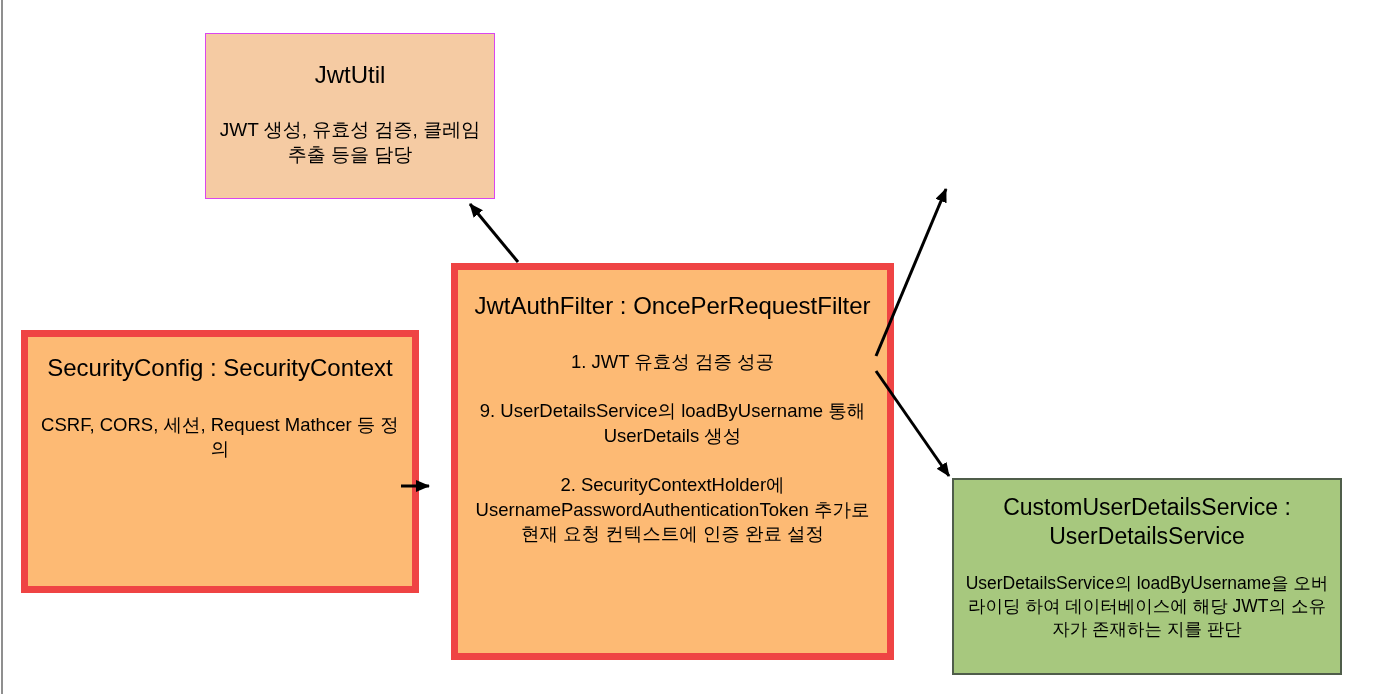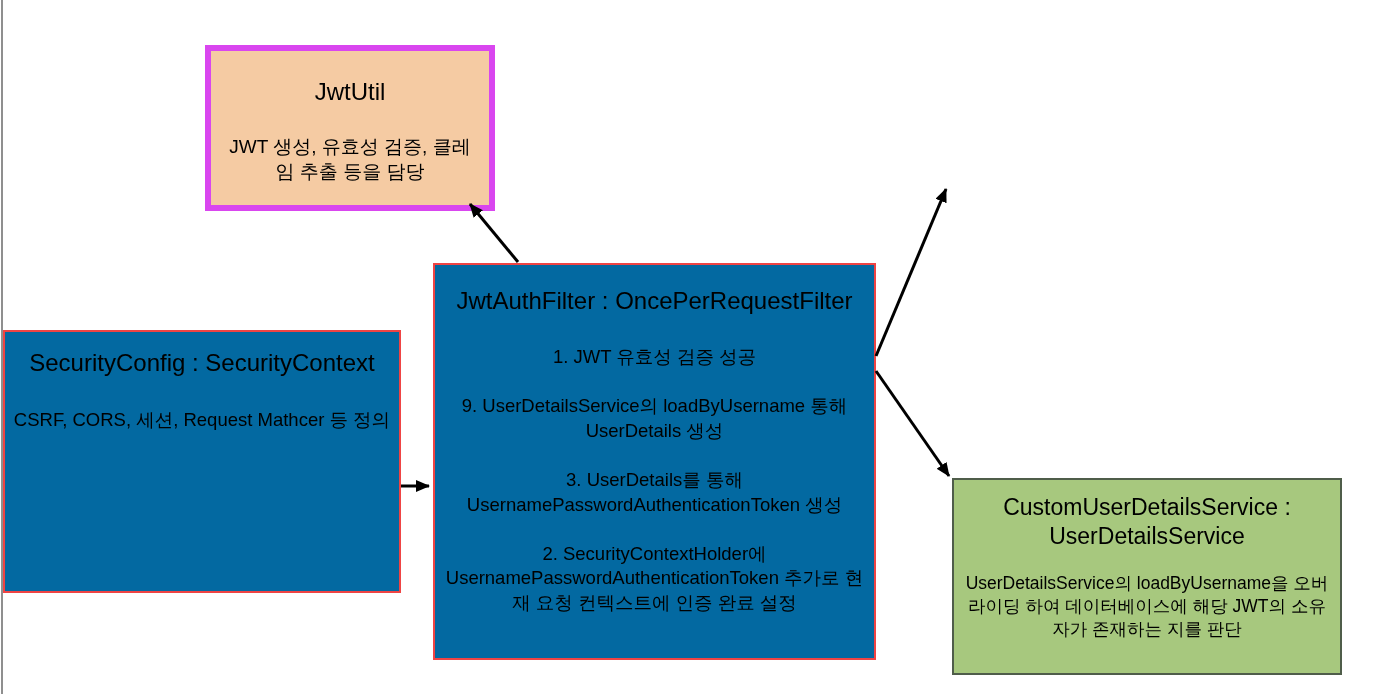--- a/index.html
+++ b/index.html
@@ -21,26 +21,26 @@
   .node {
     position: absolute;
     box-sizing: border-box;
     text-align: center;
   }
   .node .title { font-size: 24px; line-height: 1.25; }
   .node .body  { font-size: 18.5px; line-height: 1.32; }
 
   .node-orange {
     background: #F5CBA3;
-    border: 6px solid #d946ef;
-    margin-top: 12px;
+    border: 1px solid #d946ef;
   }
   .node-yellow {
-    background: #0369a1;
-    border: 2px solid #ef4444;
+    background: #fdba74;
+    border: 7px solid #ef4444;
+    margin-left: 18px;
   }
   .node-green {
     background: #A7C87E;
     border: 2px solid #4F5D4A;
   }
 
   
   #node-jwtutil { left: 205px; top: 33px; width: 290px; height: 166px; padding: 26px 12px 0; }
   #node-jwtutil .title { font-size: 24px; }
   #node-jwtutil .body  { margin-top: 27px; font-size: 19px; }
@@ -89,21 +89,20 @@
 
   <div class="node node-yellow" id="node-securityconfig">
     <div class="title">SecurityConfig : SecurityContext</div>
     <div class="body body-1">CSRF, CORS, 세션, Request Mathcer 등 정의</div>
   </div>
 
   <div class="node node-yellow" id="node-jwtauthfilter">
     <div class="title">JwtAuthFilter : OncePerRequestFilter</div>
     <div class="body body-1">1. JWT 유효성 검증 성공</div>
     <div class="body body-2">9. UserDetailsService의 loadByUsername 통해 UserDetails 생성</div>
-    <div class="body body-3">3. UserDetails를 통해 UsernamePasswordAuthenticationToken 생성</div>
     <div class="body body-4">2. SecurityContextHolder에 UsernamePasswordAuthenticationToken 추가로 현재 요청 컨텍스트에 인증 완료 설정</div>
   </div>
 
 
   <div class="node node-green" id="node-customuserdetailsservice">
     <div class="title">CustomUserDetailsService : UserDetailsService</div>
     <div class="body">UserDetailsService의 loadByUsername을 오버라이딩 하여 데이터베이스에 해당 JWT의 소유자가 존재하는 지를 판단</div>
   </div>
 
   <svg class="arrows" viewBox="0 0 1376 694">

